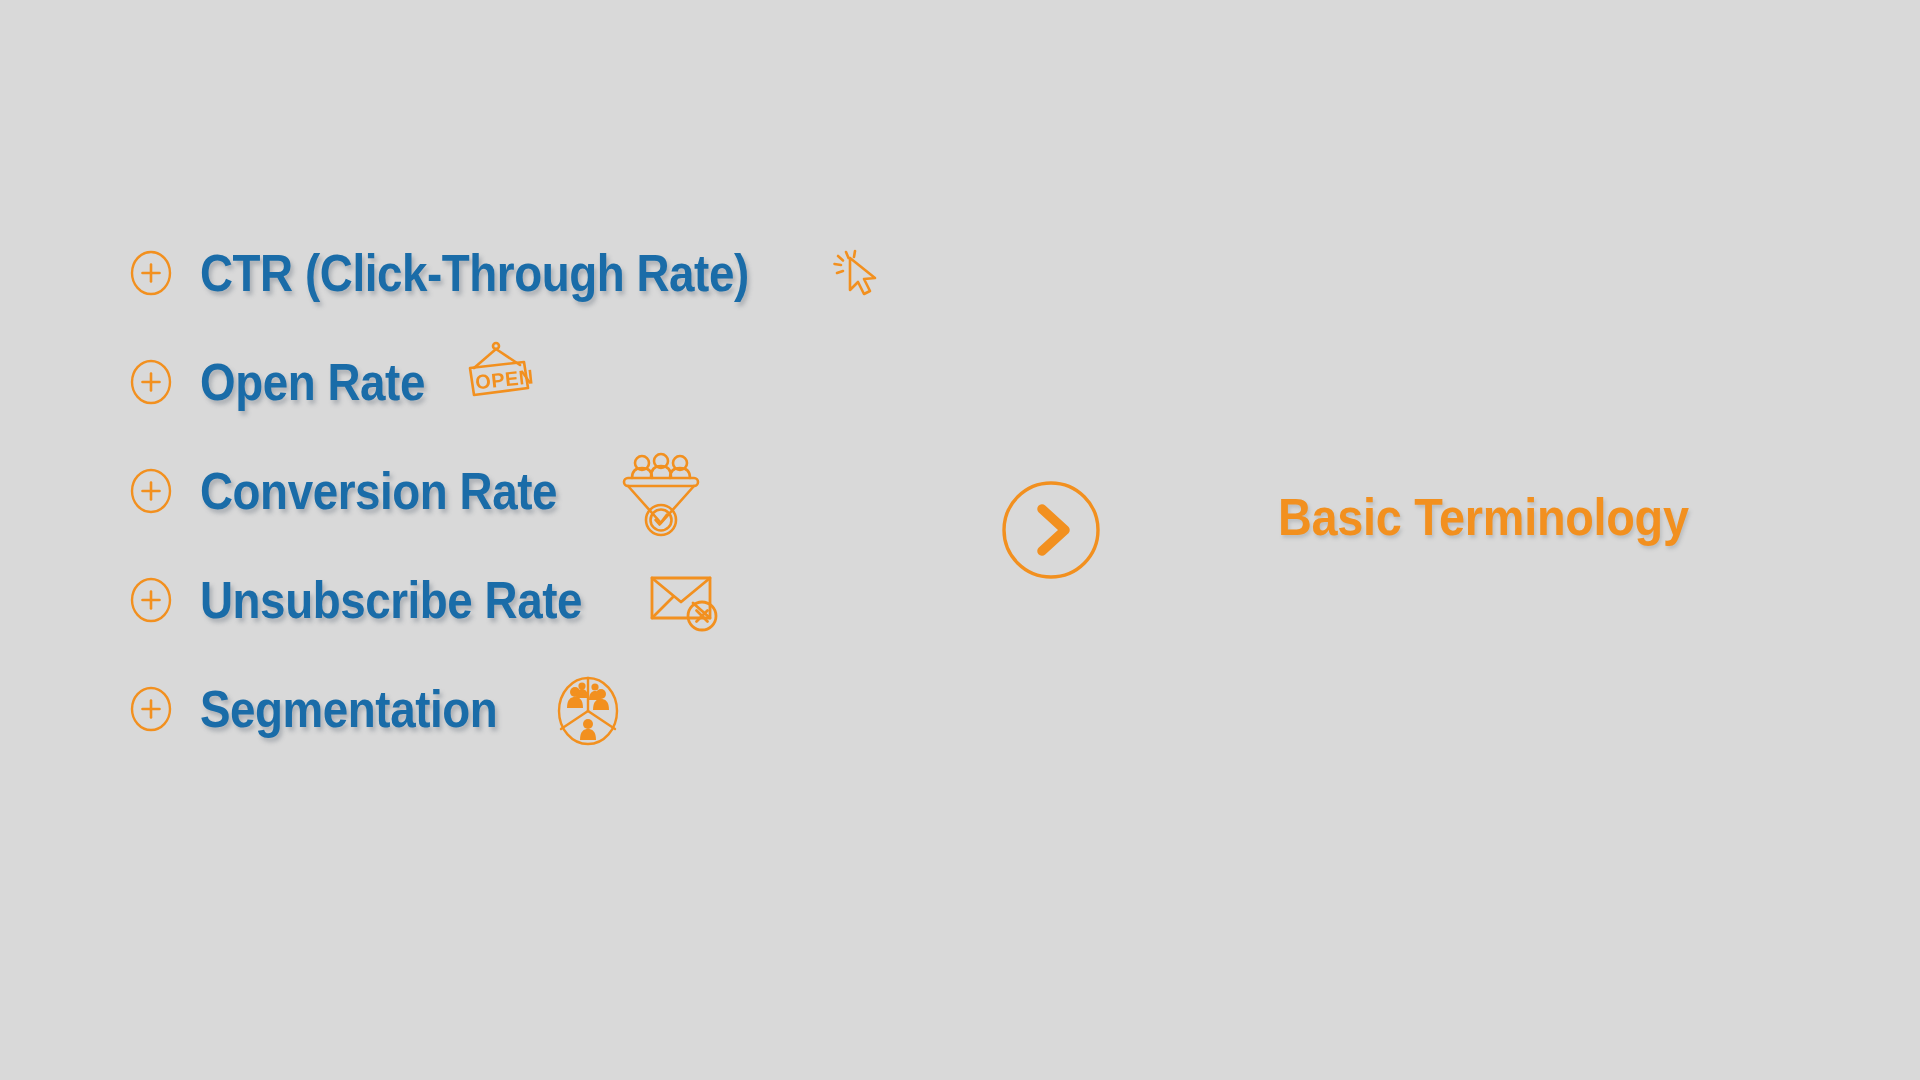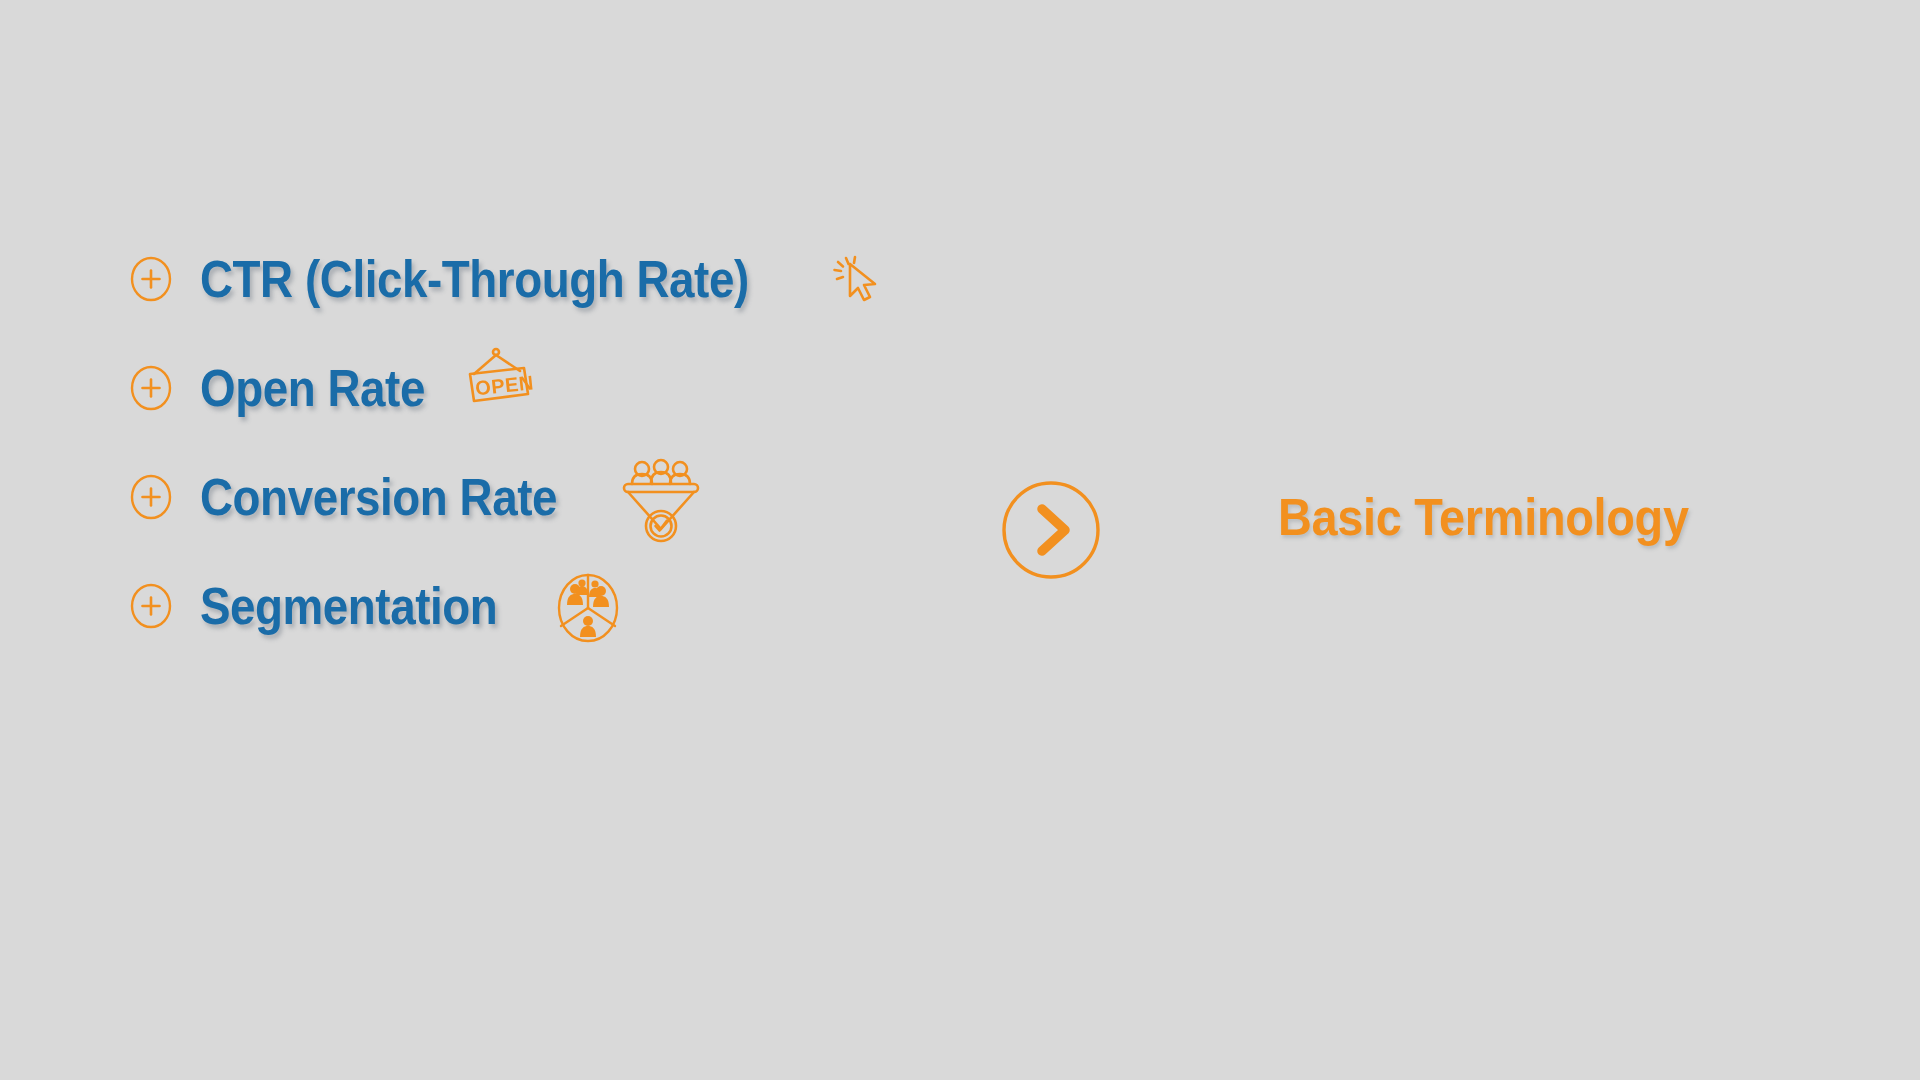--- a/index.html
+++ b/index.html
@@ -18,21 +18,21 @@
     position: relative;
     width: 1920px;
     height: 1080px;
     background: #d9d9d9;
   }
 
   
   #term-list {
     position: absolute;
     left: 128px;
-    top: 224px;
+    top: 218px;
     width: 960px;
   }
   .term-row {
     display: flex;
     align-items: center;
     height: 109px;
   }
   .bullet-icon {
     flex: 0 0 auto;
     width: 46px;
@@ -158,20 +158,41 @@
             <rect x="6" y="29" width="74" height="8" rx="4"></rect>
             <path d="M10 37 L43 74 L76 37"></path>
             <circle cx="43" cy="71" r="15"></circle>
             <circle cx="43" cy="71" r="10.5"></circle>
             <path d="M37.5 71 L41.5 75.5 L49 65.5"></path>
           </g>
         </svg>
       </span>
     </div>
 
+    <div class="term-row">
+      <svg class="bullet-icon" viewBox="0 0 46 46">
+        <ellipse cx="23" cy="23" rx="19" ry="21" fill="none" stroke="#f2901f" stroke-width="2.4"></ellipse>
+        <line x1="23" y1="14.5" x2="23" y2="31.5" stroke="#f2901f" stroke-width="2.6" stroke-linecap="round"></line>
+        <line x1="14.5" y1="23" x2="31.5" y2="23" stroke="#f2901f" stroke-width="2.6" stroke-linecap="round"></line>
+      </svg>
+      <span class="term-label">Unsubscribe Rate</span>
+      <span class="row-icon-wrap">
+        <svg class="term-icon" width="78" height="72" viewBox="0 0 78 72" style="margin-left:12px;margin-top:4px">
+          <g fill="none" stroke="#f2901f" stroke-width="2.8" stroke-linecap="round" stroke-linejoin="round">
+            <rect x="6" y="12" width="58" height="40"></rect>
+            <path d="M6 12 L35 36 L64 12"></path>
+            <path d="M6 52 L27 31"></path>
+            <path d="M64 52 L47 37"></path>
+            <circle cx="56" cy="50" r="14"></circle>
+            <line x1="50.5" y1="44.5" x2="61.5" y2="55.5"></line>
+            <line x1="61.5" y1="44.5" x2="50.5" y2="55.5"></line>
+          </g>
+        </svg>
+      </span>
+    </div>
 
     <div class="term-row">
       <svg class="bullet-icon" viewBox="0 0 46 46">
         <ellipse cx="23" cy="23" rx="19" ry="21" fill="none" stroke="#f2901f" stroke-width="2.4"></ellipse>
         <line x1="23" y1="14.5" x2="23" y2="31.5" stroke="#f2901f" stroke-width="2.6" stroke-linecap="round"></line>
         <line x1="14.5" y1="23" x2="31.5" y2="23" stroke="#f2901f" stroke-width="2.6" stroke-linecap="round"></line>
       </svg>
       <span class="term-label">Segmentation</span>
       <span class="row-icon-wrap">
         <svg class="term-icon" width="72" height="78" viewBox="0 0 72 78" style="margin-left:14px;margin-top:4px">

